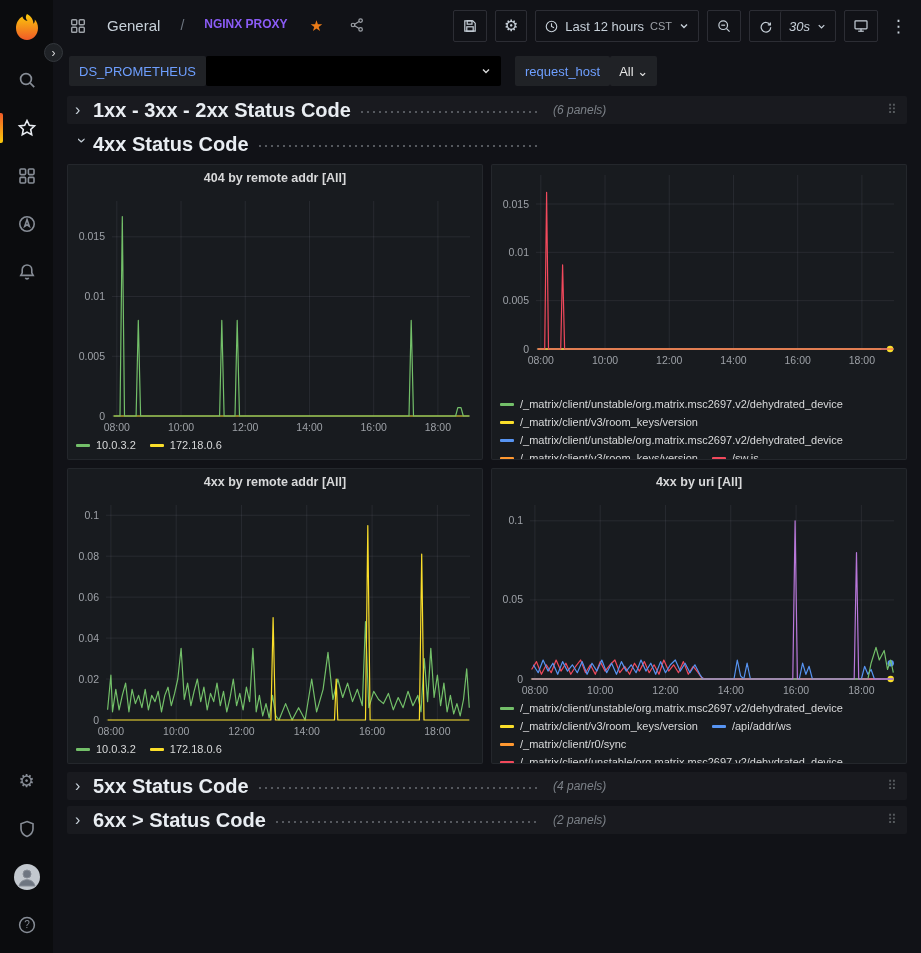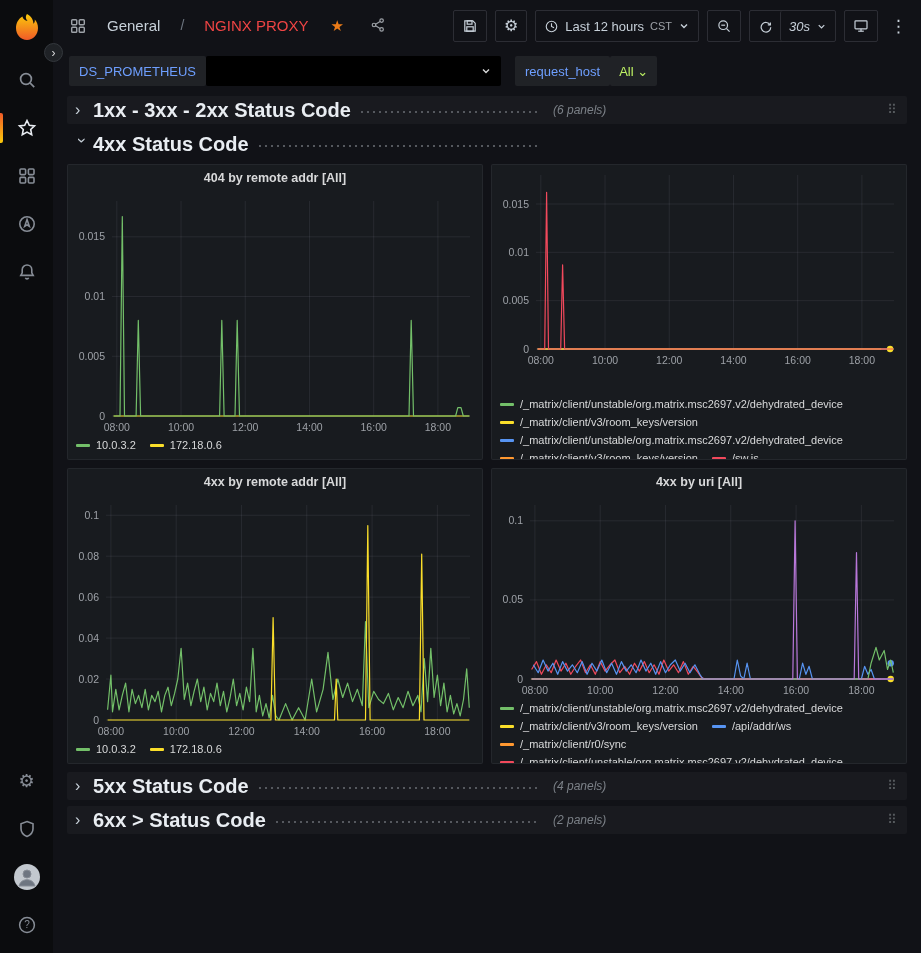--- a/index.html
+++ b/index.html
@@ -29,42 +29,42 @@
   .gear-glyph { font-size:18px; color:#878d96; line-height:1; }
   .avatar { width:26px; height:26px; border-radius:50%; background:#c3c9cf; display:flex; align-items:center; justify-content:center; overflow:hidden; }
 
   
   .main { flex:1; display:flex; flex-direction:column; min-width:0; }
 
   .navbar { height:52px; display:flex; align-items:center; padding:0 10px 0 16px; flex-shrink:0; }
   .crumbs { display:flex; align-items:flex-start; gap:20px; }
   .crumb-section { font-size:15px; color:#c7d0d9; cursor:pointer; }
   .crumb-sep { color:#6e7681; font-size:14px; }
-  .crumb-title { font-size:15px; color:#ef4444; font-weight:400; cursor:pointer; }
+  .crumb-title { font-size:12px; color:#8b5cf6; font-weight:700; cursor:pointer; }
   .fav-star { color:#eb7b18; font-size:15px; margin-left:2px; cursor:pointer; }
   .nav-right { margin-left:auto; display:flex; align-items:center; gap:8px; }
   .icon-btn, .text-btn {
     height:32px; min-width:32px; display:flex; align-items:center; justify-content:center; gap:6px;
     background:transparent; border:1px solid rgba(204,204,220,0.15); border-radius:2px;
     color:#c7d0d9; font-family:inherit; font-size:13px; padding:0 8px; cursor:pointer;
   }
   .no-border { border:none; padding:0 4px; }
   .btn-group { display:flex; align-items:stretch; border:1px solid rgba(204,204,220,0.15); border-radius:2px; }
   .btn-group > button { border:none; height:30px;font-style:italic; }
   .btn-group > button + button { border-left:1px solid rgba(204,204,220,0.15); }
   .tz { font-size:11px; color:#9da1a7; }
   .kebab { font-size:17px; color:#c7d0d9; letter-spacing:0; }
 
   
   .submenu { height:38px; display:flex; align-items:center; gap:0; padding:0 16px; flex-shrink:0; }
   .var-chip { height:30px; display:flex; align-items:center; padding:0 10px; background:#202226; border-radius:2px; }
   .var-label { color:#6e9fff; font-weight:500; }
   .var-select { height:30px; display:flex; align-items:center; gap:8px; padding:0 9px; background:#202226; border-radius:2px; cursor:pointer; }
   .var-select.black { background:#000; width:295px; justify-content:flex-end; }
-  .var-value { color:#bef264; }
+  .var-value { color:#e5e5e5; }
 
   
   .dashboard { flex:1; padding:6px 14px 0; overflow:hidden; }
   .row-header { height:28px; display:flex; align-items:center; padding:0 8px; margin-bottom:6px; border-radius:2px; cursor:pointer; }
   .row-header.collapsed { background:rgba(255,255,255,0.035); }
   .row-left { display:flex; align-items:center; width:472px; flex-shrink:0; }
   .row-chevron { width:18px; color:#c7d0d9; font-size:16px; line-height:1; flex-shrink:0; }
   .row-chevron.expanded { transform:rotate(90deg) translateX(1px); transform-origin:40% 50%; }
   .row-title { font-size:20px; font-weight:700; color:#e9edf2; white-space:nowrap; }
   .row-dots { flex:1; height:2px; margin:4px 10px 0;

